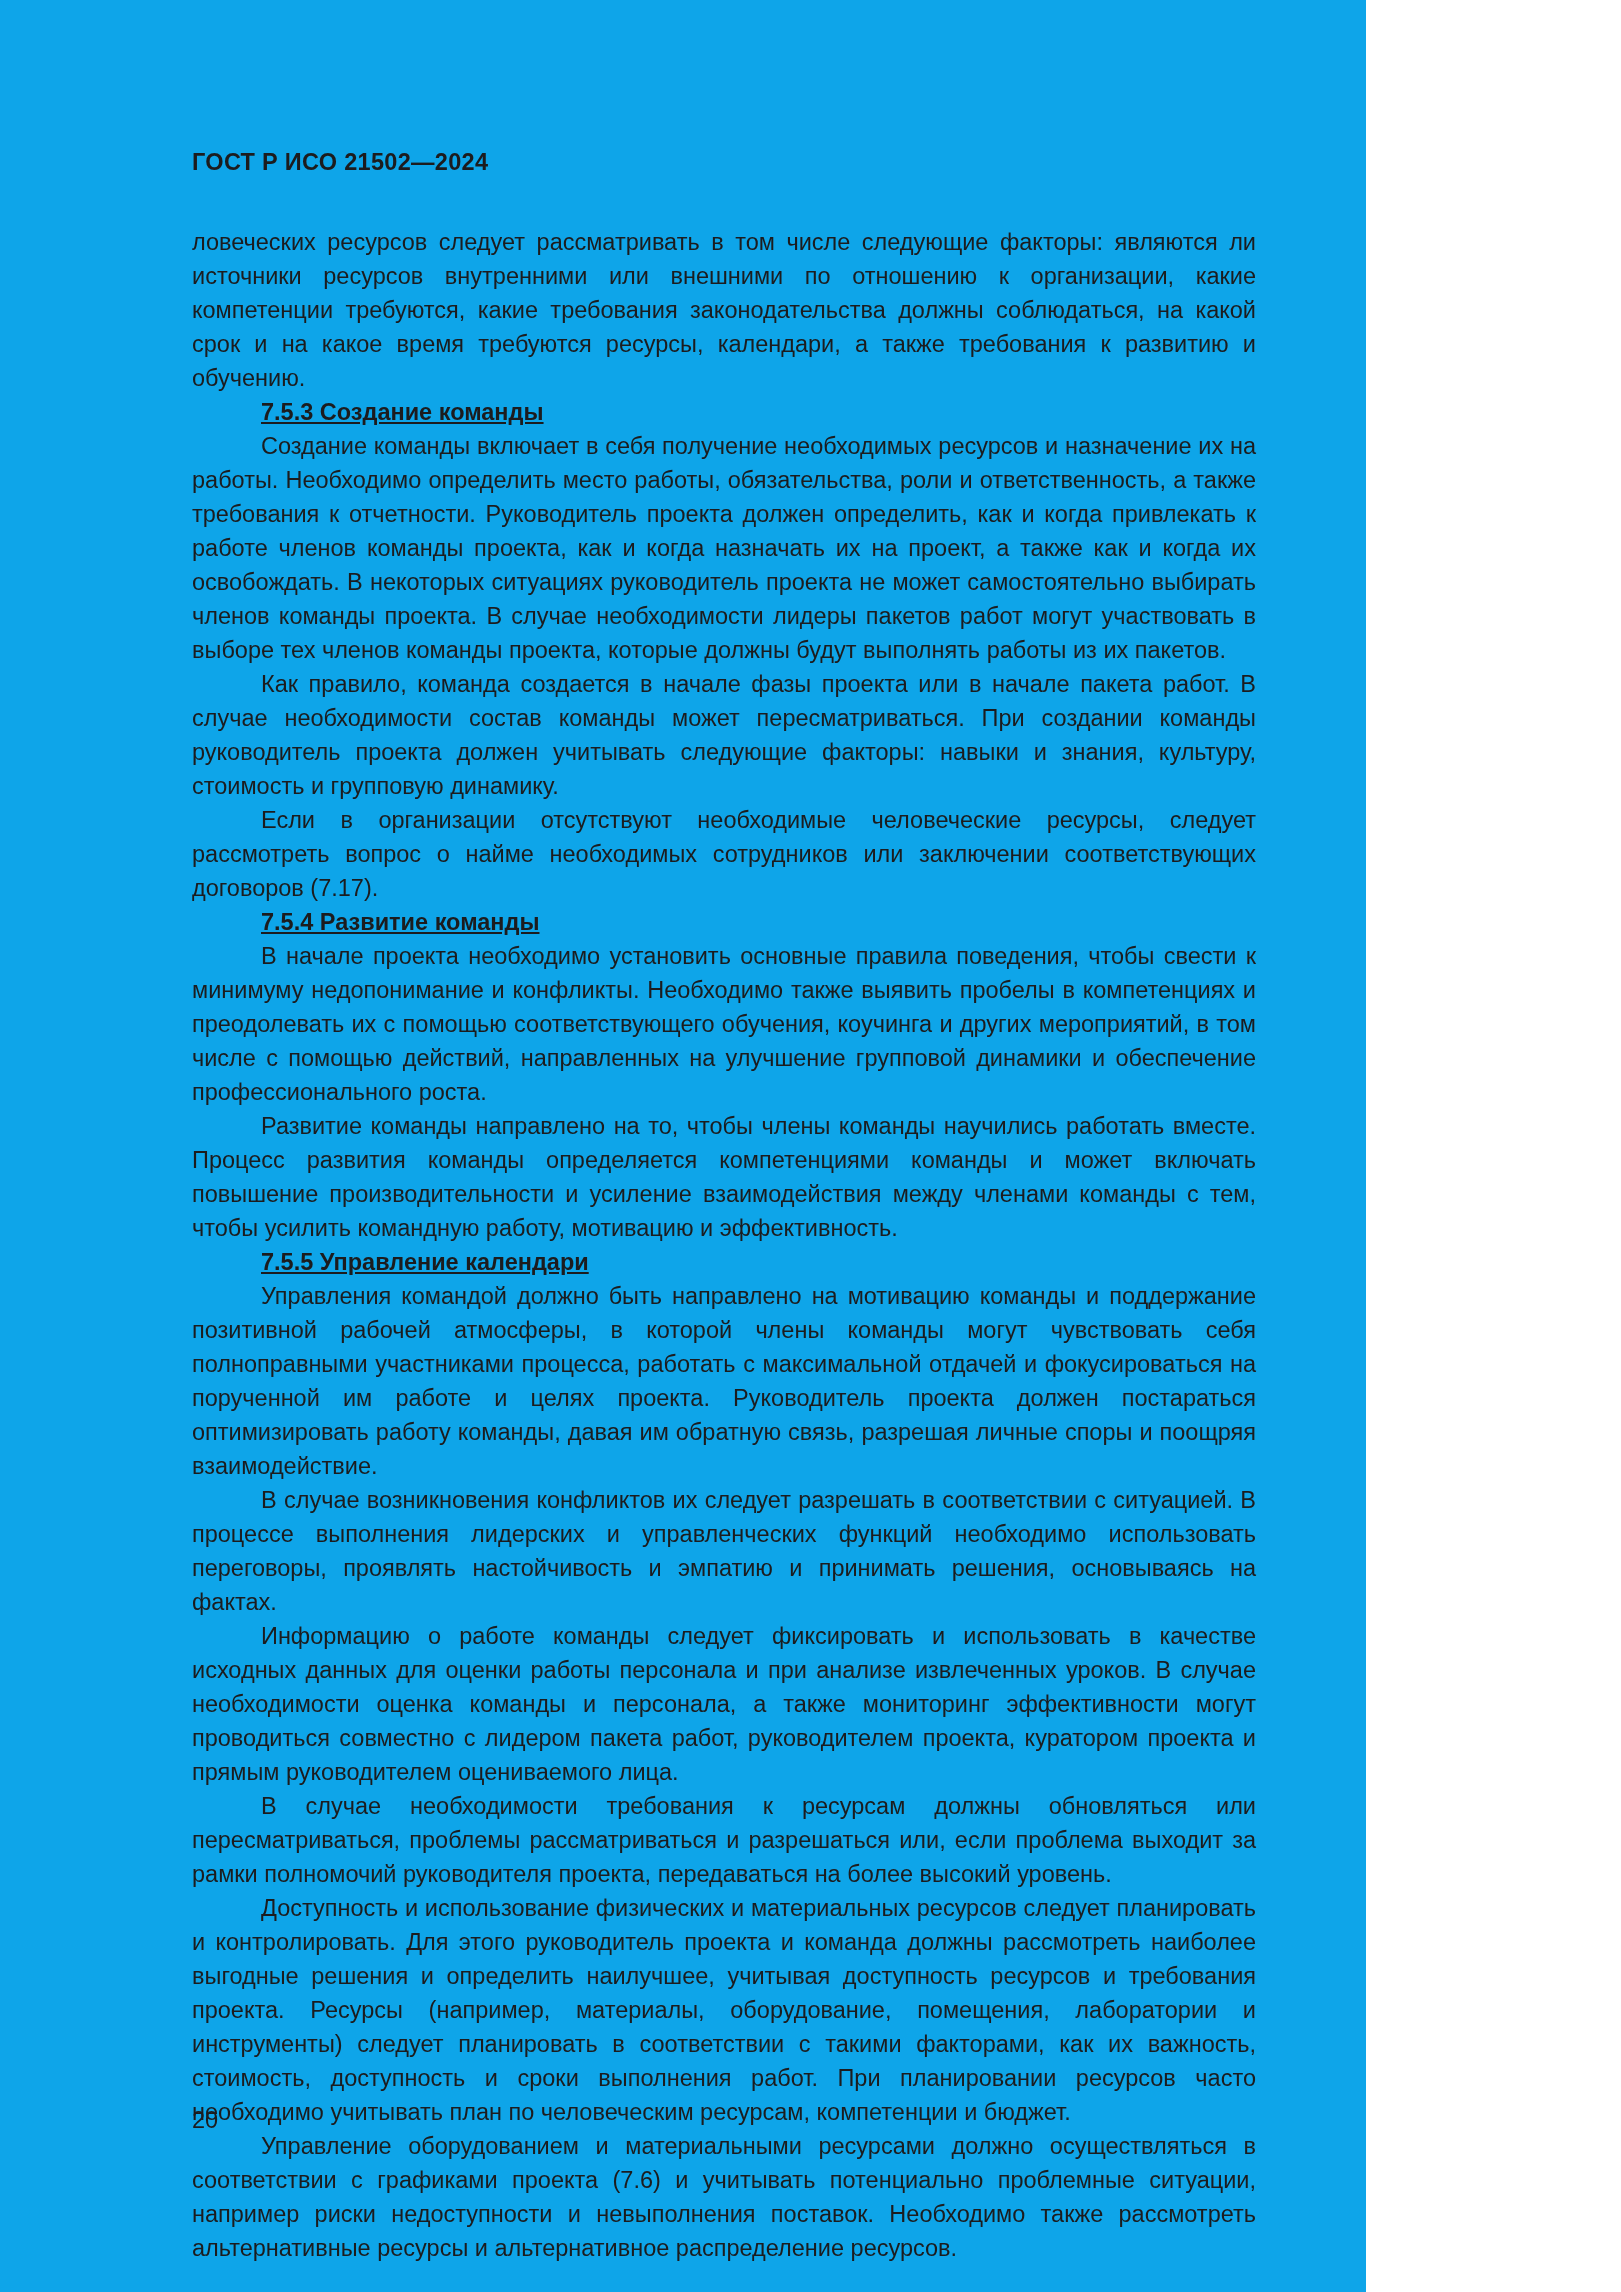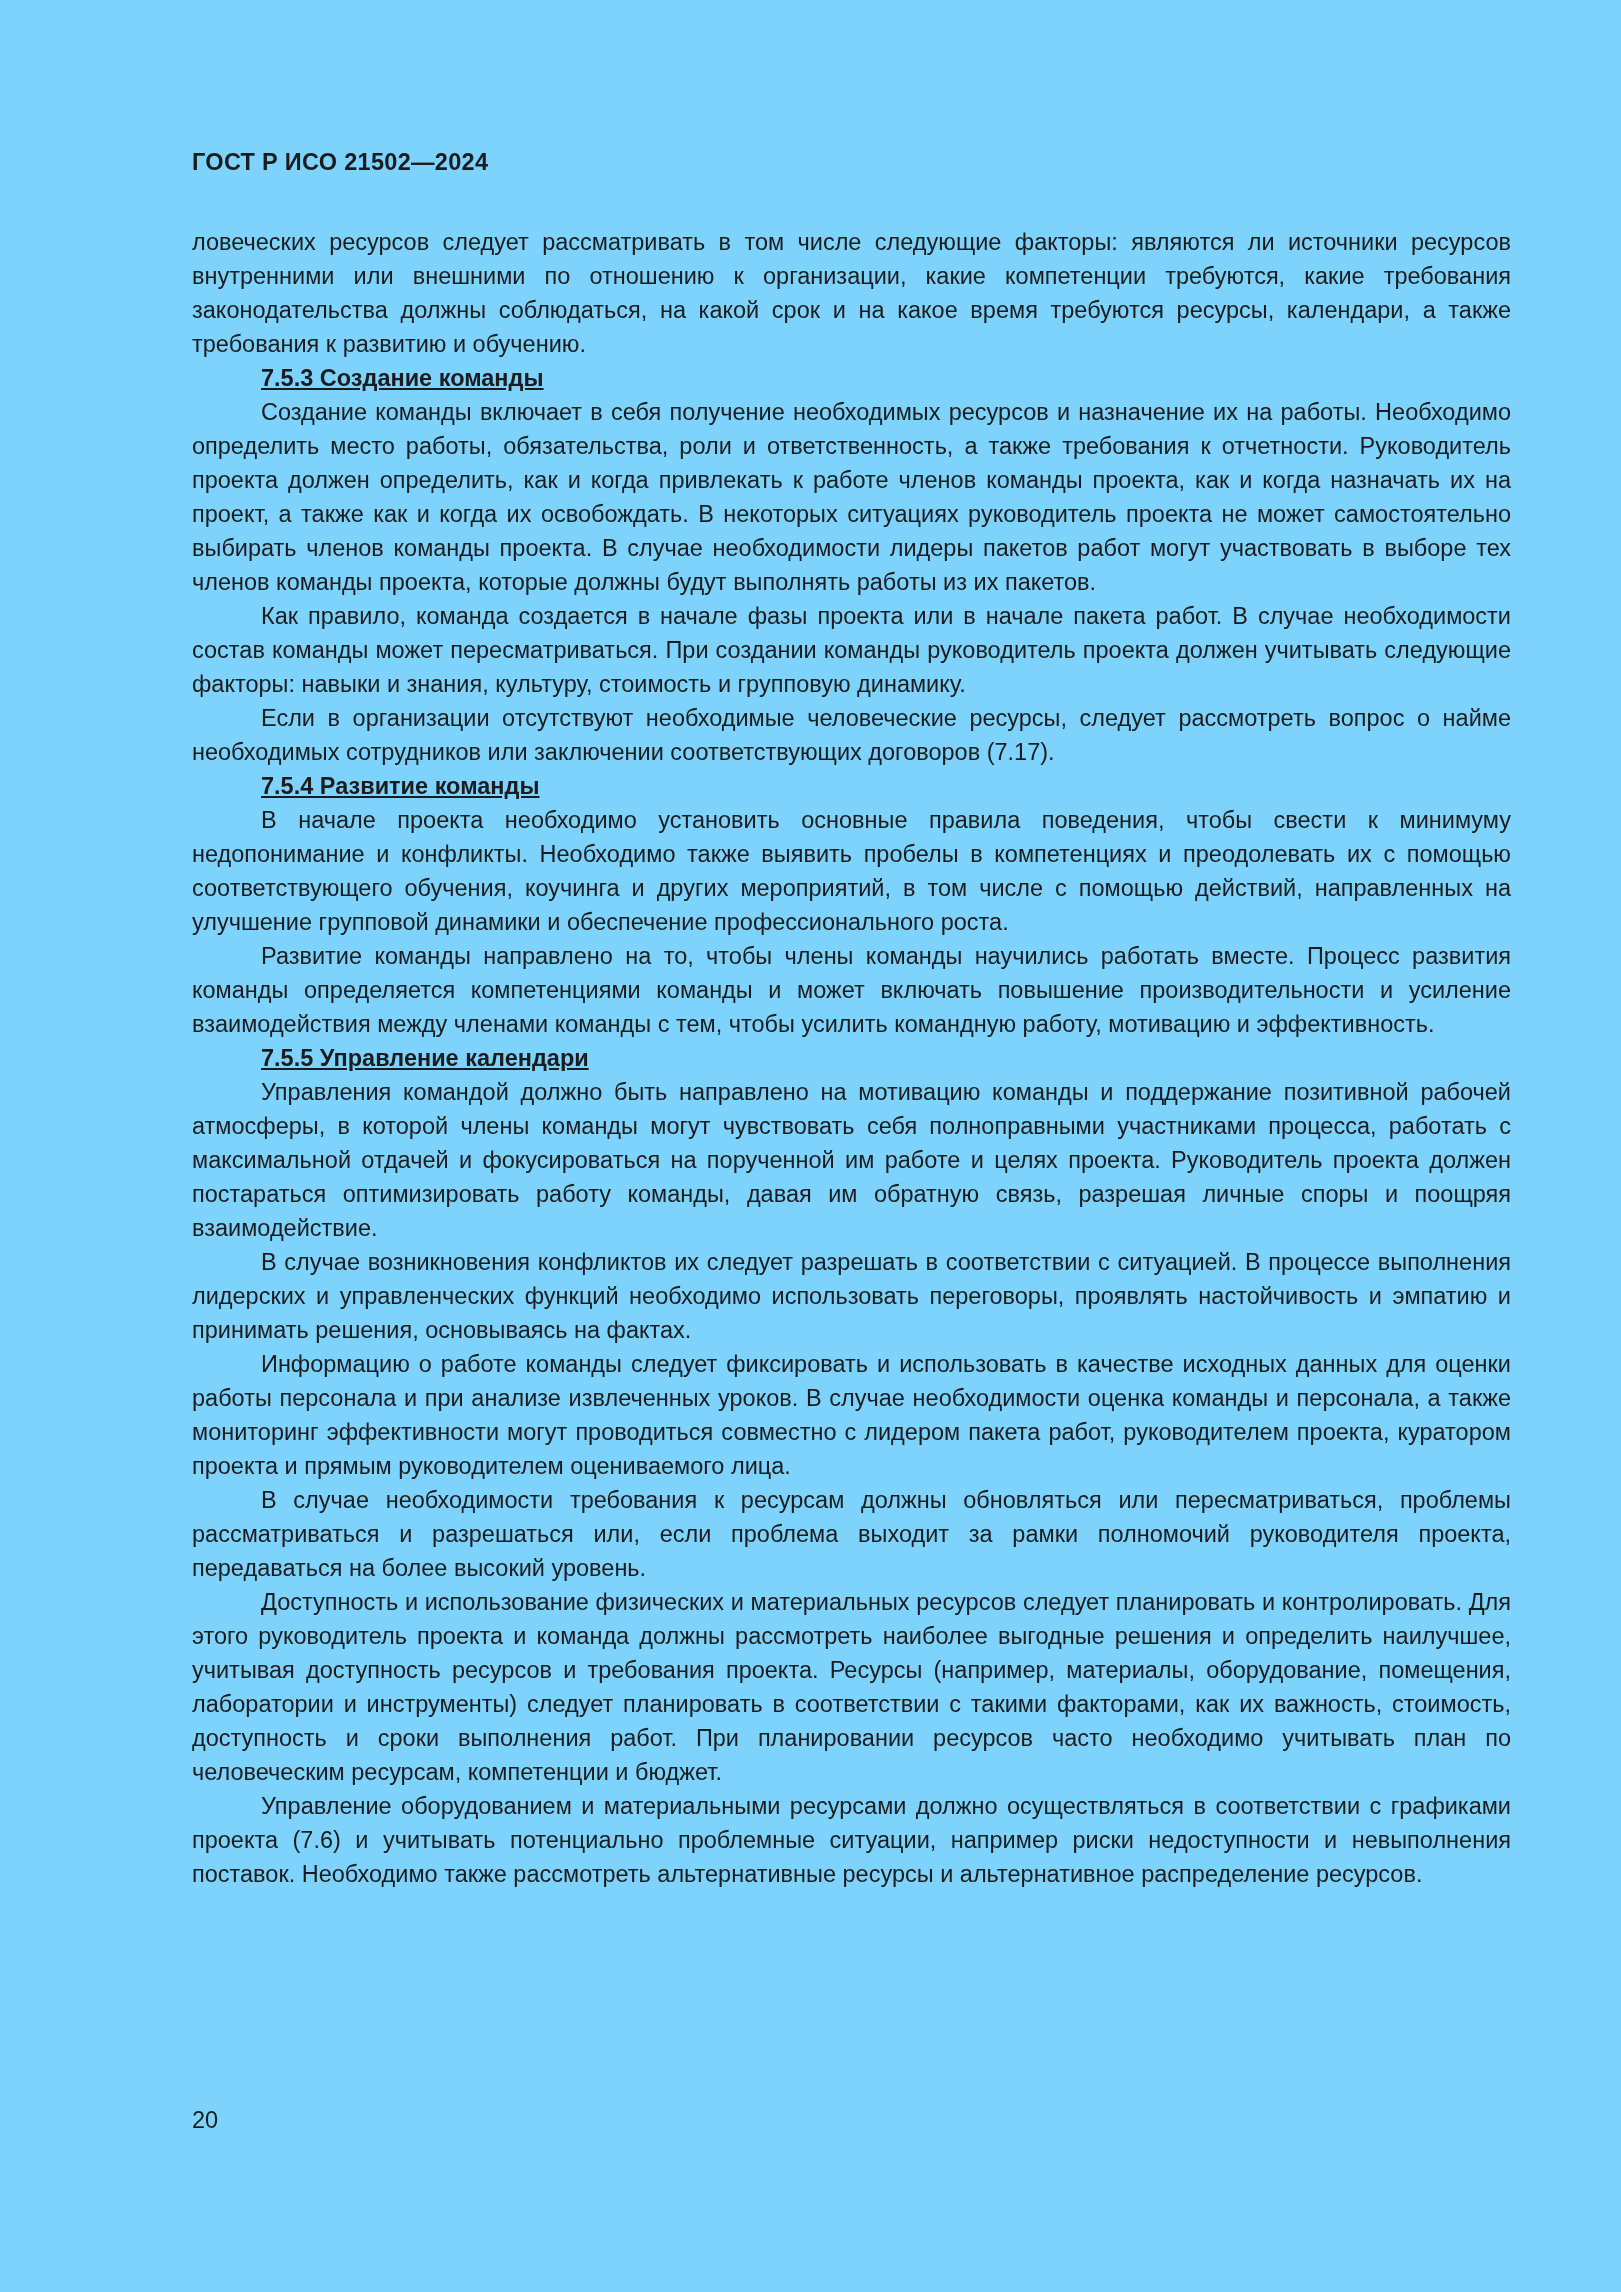--- a/index.html
+++ b/index.html
@@ -6,23 +6,23 @@
   html, body { background: #ffffff; }
   body {
     width: 1621px;
     height: 2293px;
     font-family: "Liberation Sans", sans-serif;
     color: #1c1c1e;
     position: relative;
   }
   .page {
     position: relative;
-    width: 1621px;
+    width: 1366px;
     height: 2293px;
-    background: #7dd3fc;
+    background: #0ea5e9;
     padding: 149px 110px 0 192px;
   }
   .doc-header {
     font-size: 23.5px;
     font-weight: bold;
     letter-spacing: 0.3px;
     margin-bottom: 49px;
   }
   .doc-body {
     font-size: 23.5px;

